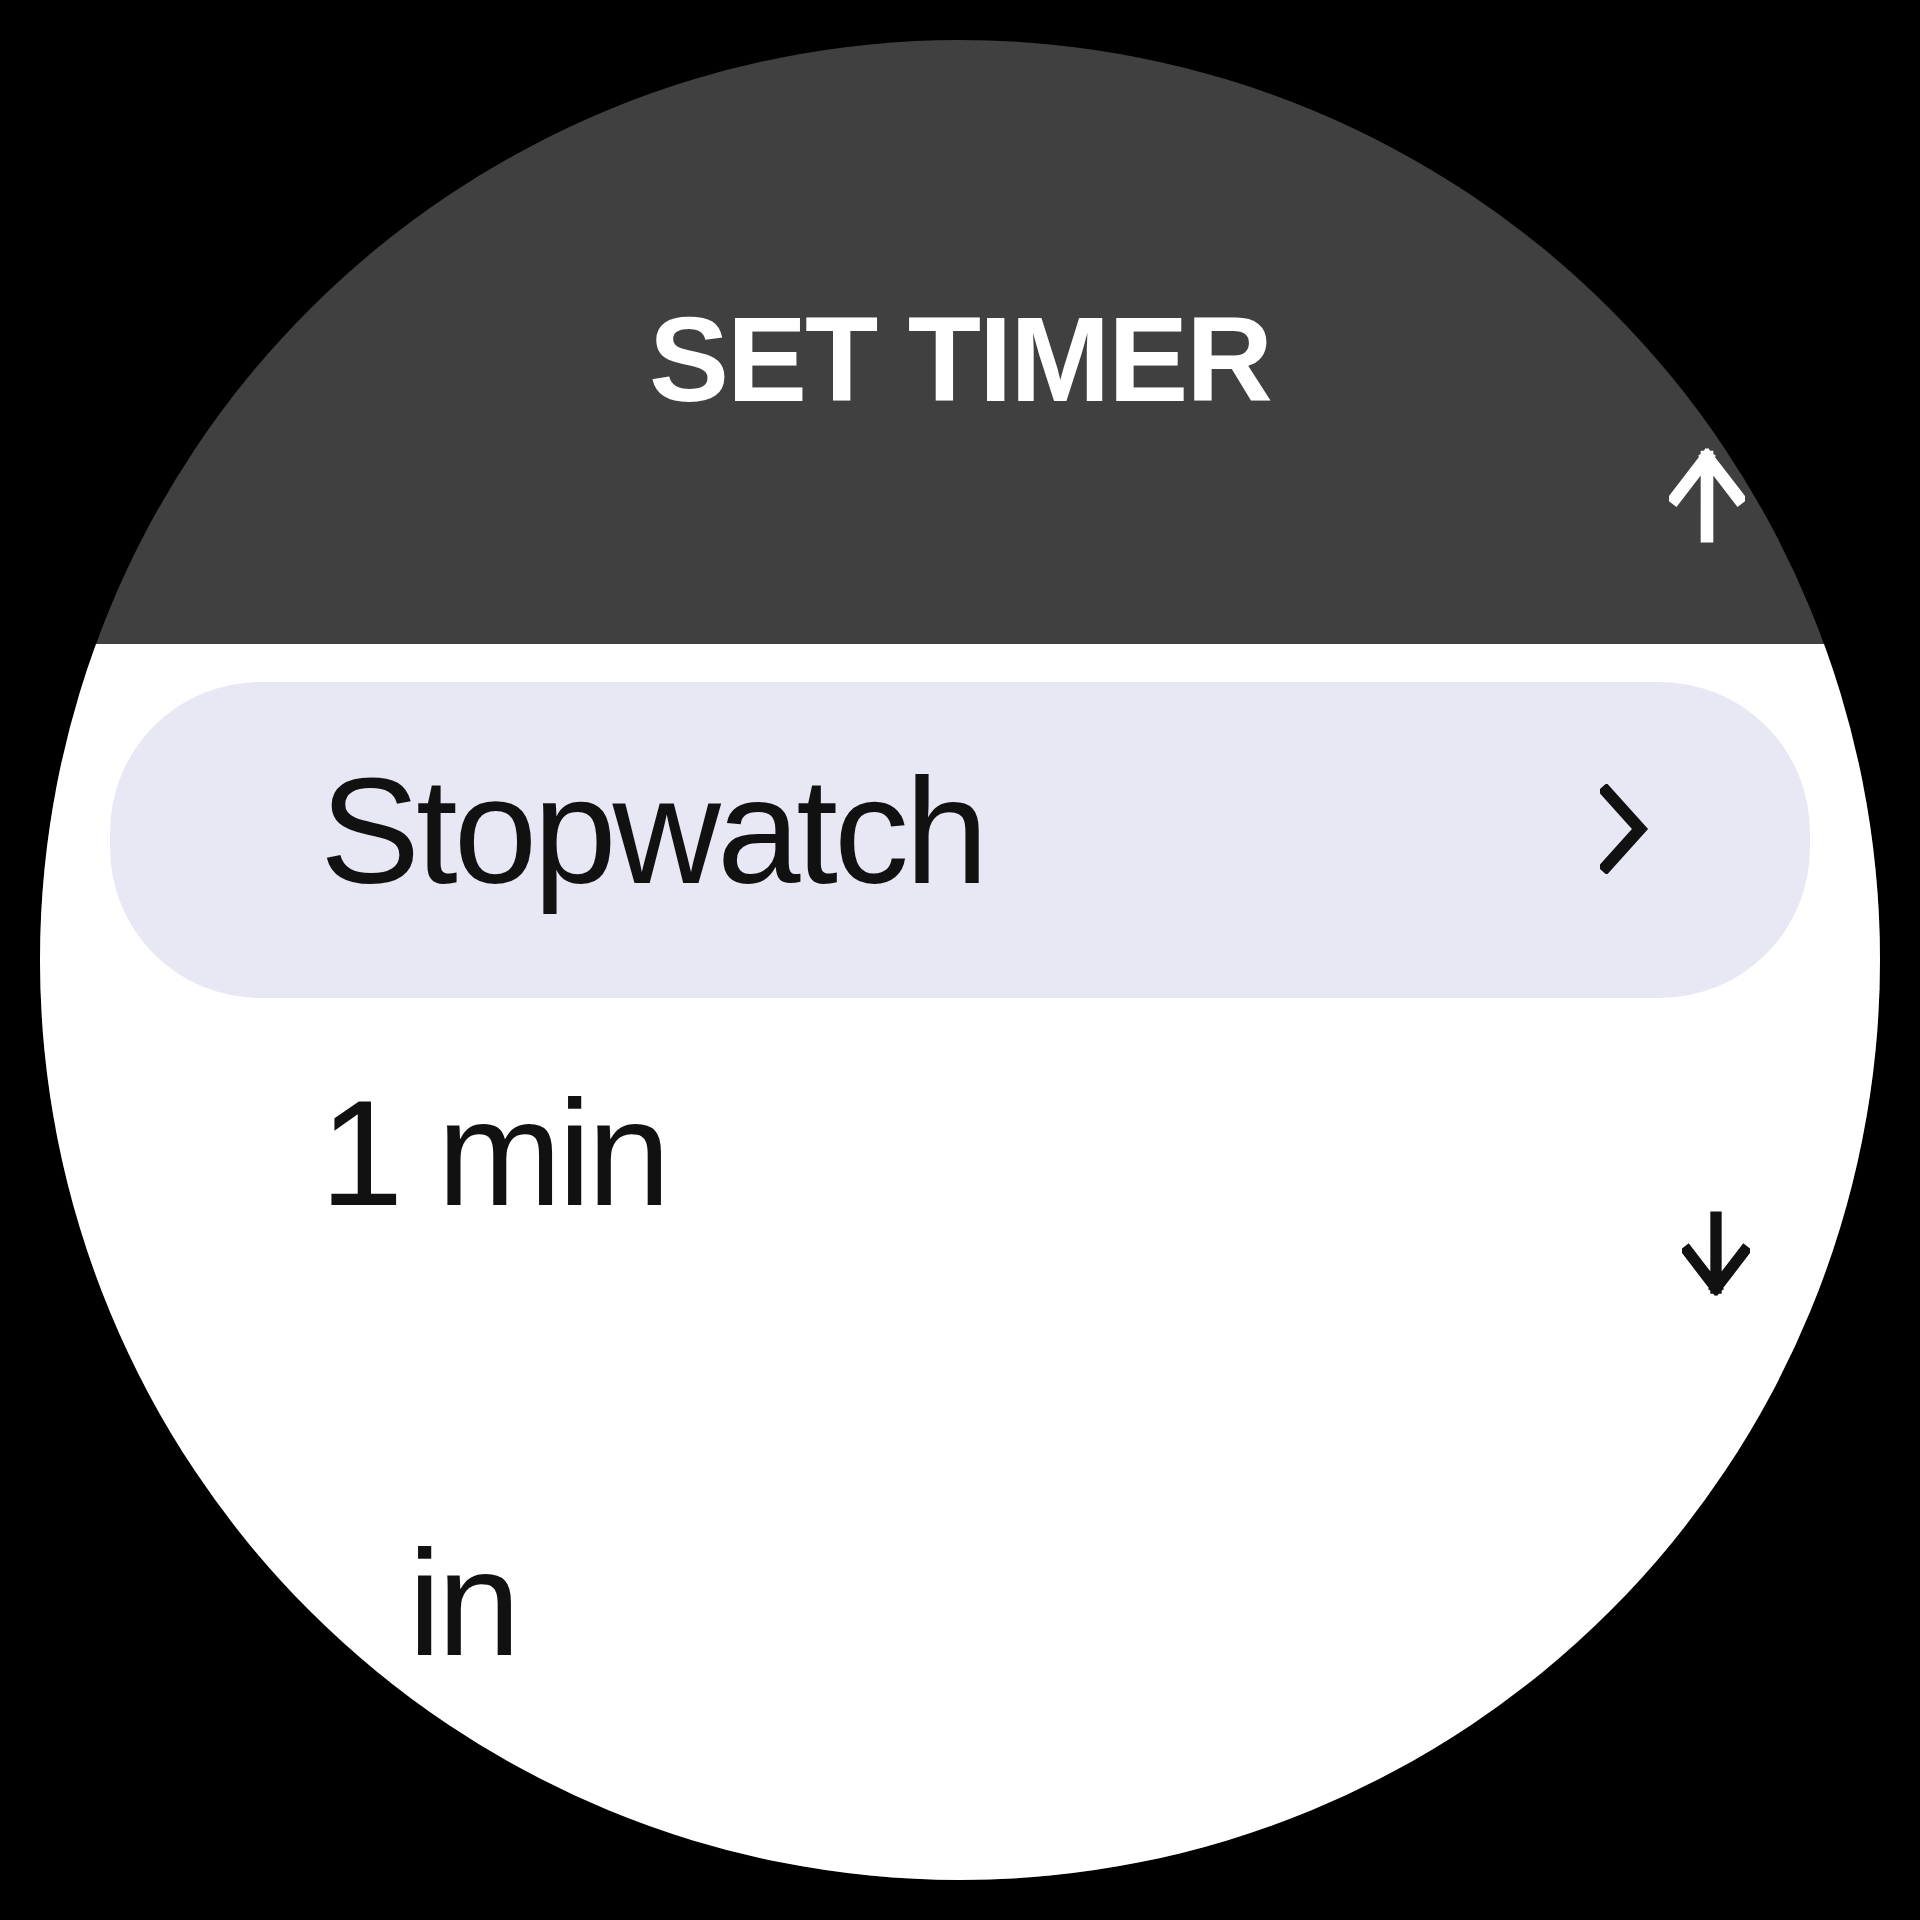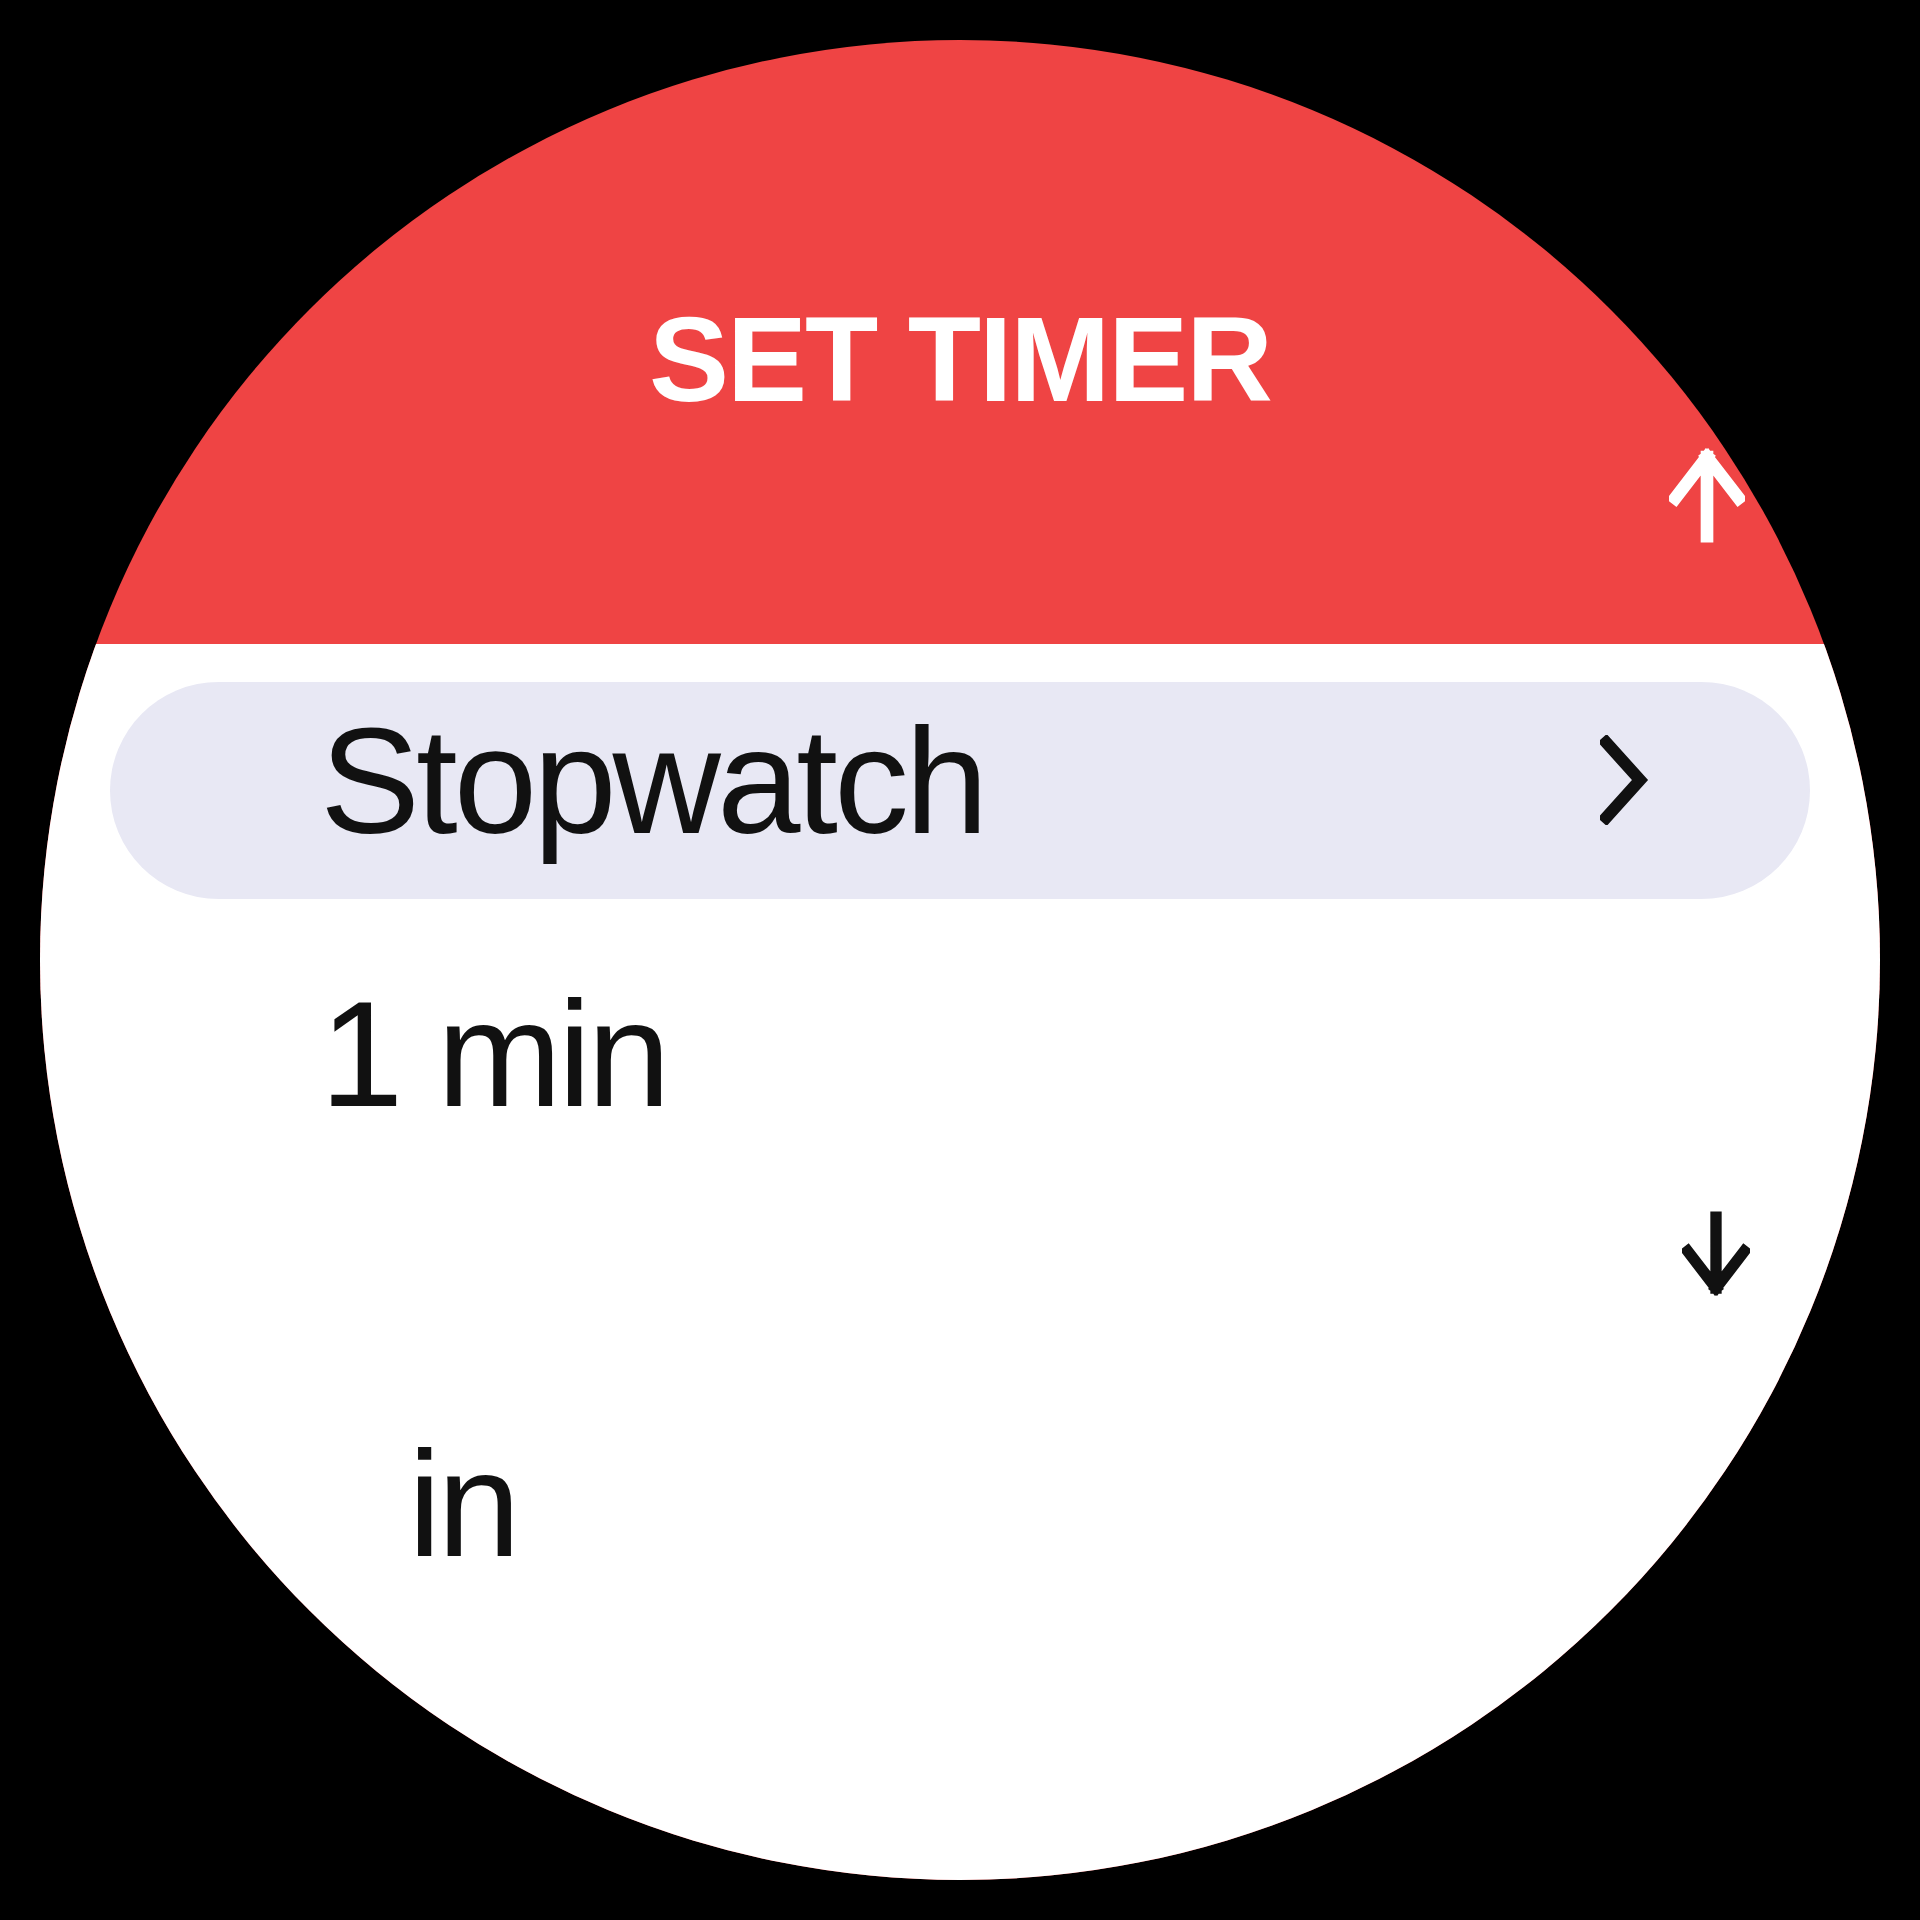--- a/index.html
+++ b/index.html
@@ -16,21 +16,21 @@
       overflow: hidden;
       display: flex;
       align-items: center;
       justify-content: center;
     }
 
     .watch-face {
       width: 1840px;
       height: 1840px;
       border-radius: 50%;
-      background: #ef4444;
+      background: #404040;
       position: relative;
       overflow: hidden;
     }
 
     .title {
       position: absolute;
       top: 250px;
       left: 50%;
       transform: translateX(-50%);
       color: #fff;
@@ -62,21 +62,21 @@
       bottom: 0;
       background: #fff;
       padding-top: 30px;
     }
 
     .list-item {
       display: flex;
       align-items: center;
       justify-content: space-between;
       padding: 0 160px 18px 210px;
-      height: 217px;
+      height: 316px;
       margin: 8px 70px 30px 70px;
       border-radius: 150px;
     }
 
     .list-item.selected {
       background: #e8e8f4;
     }
 
     .item-label {
       color: #111;

